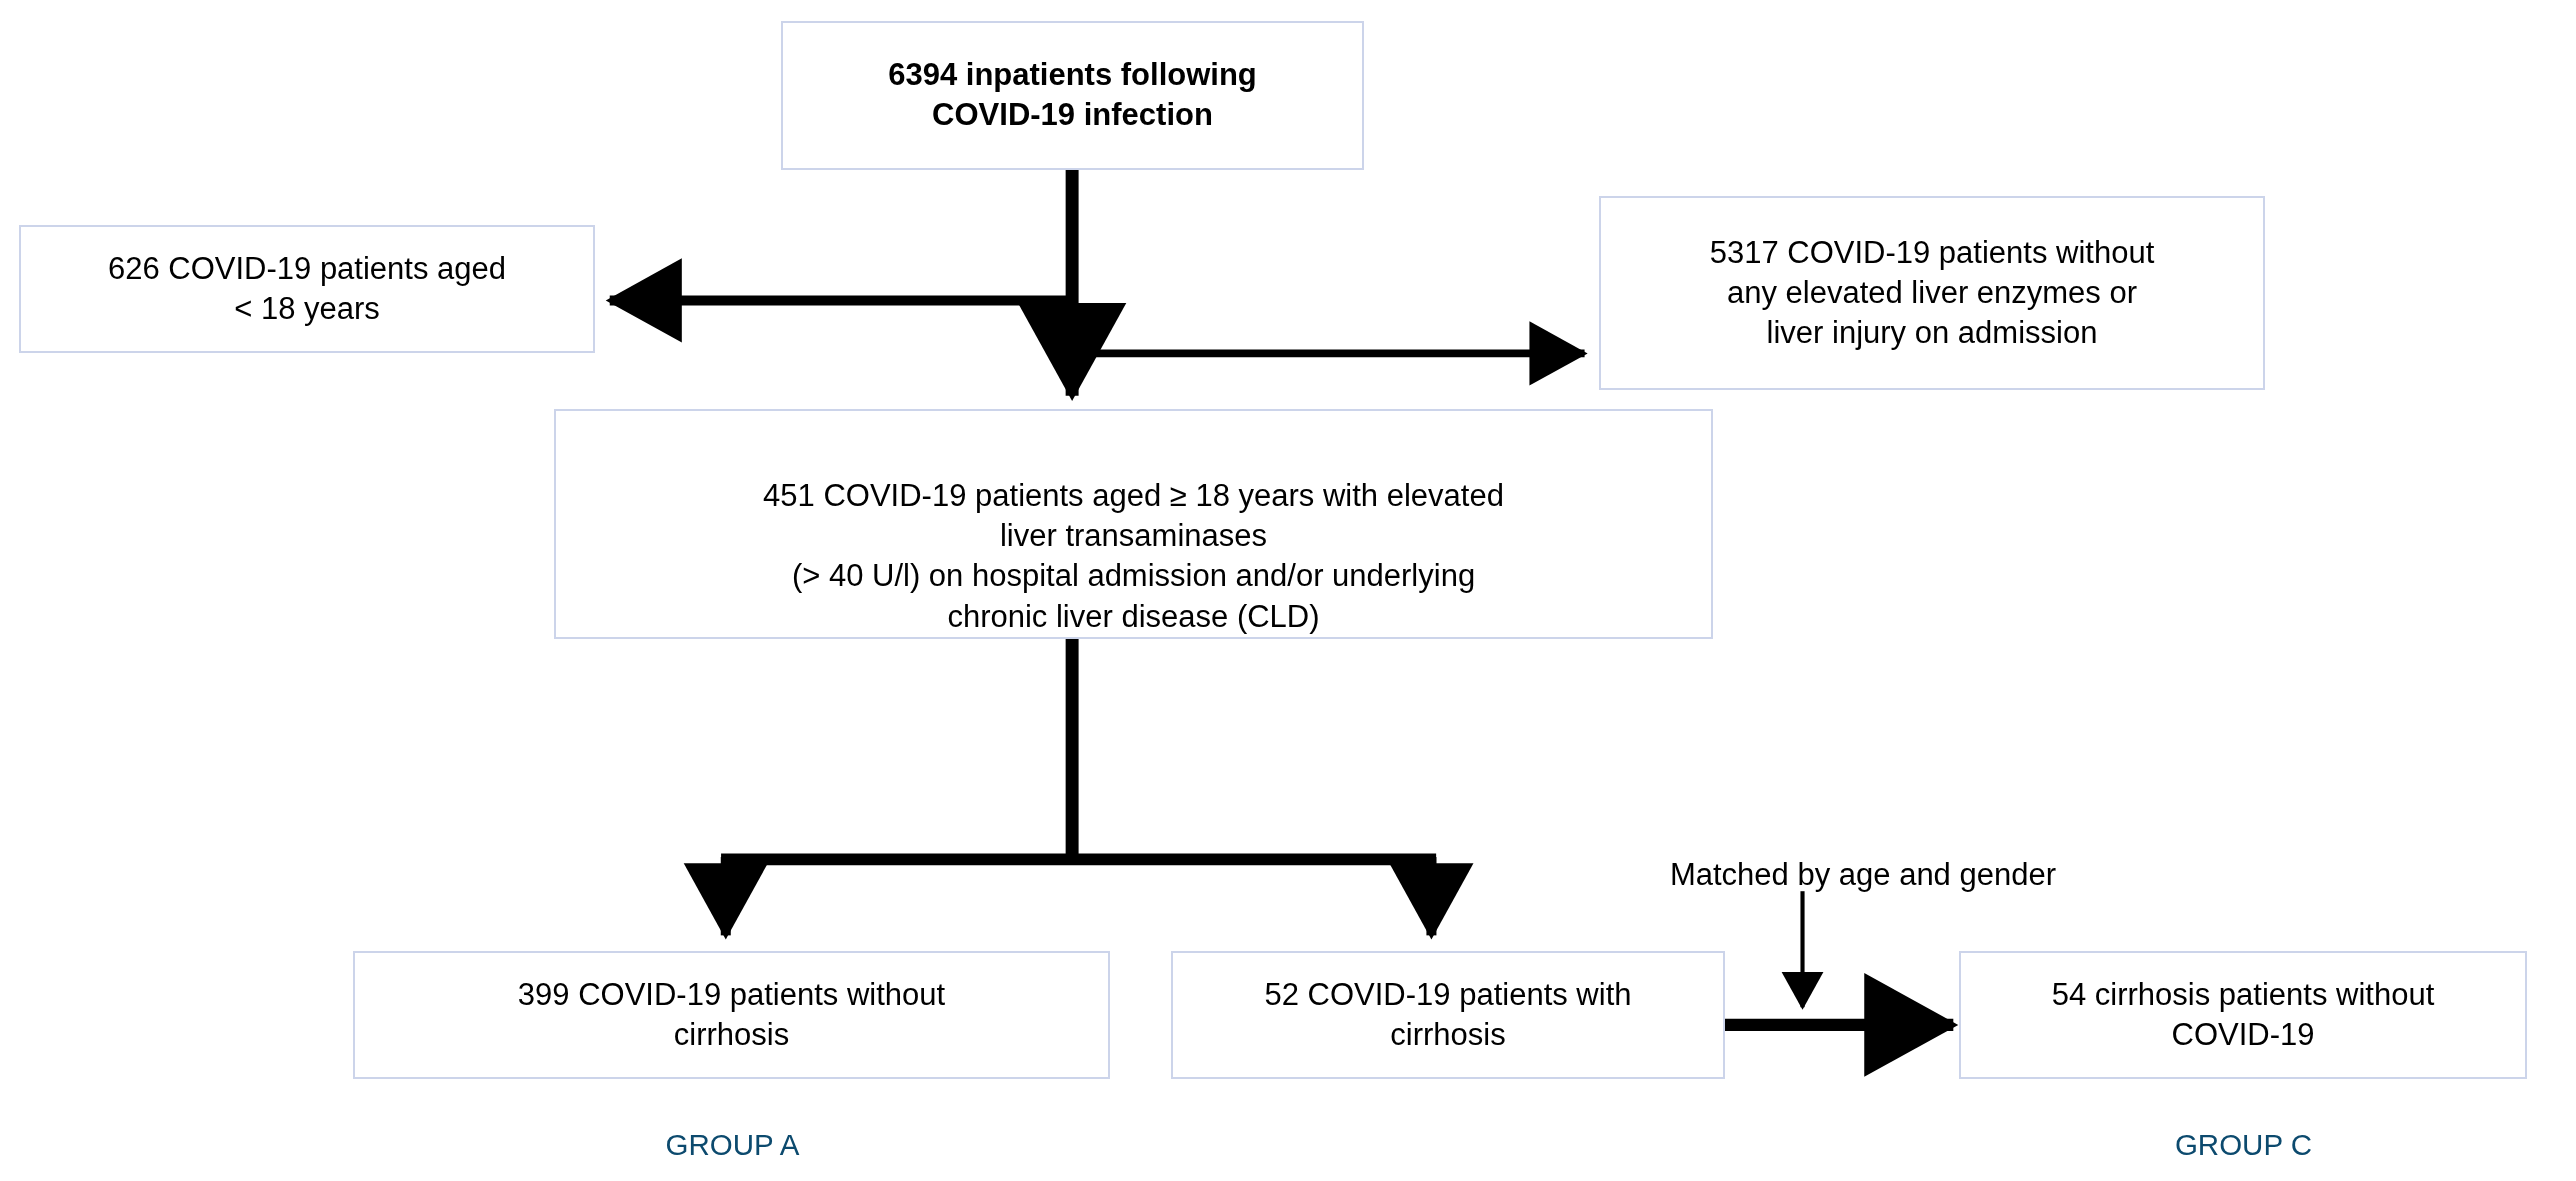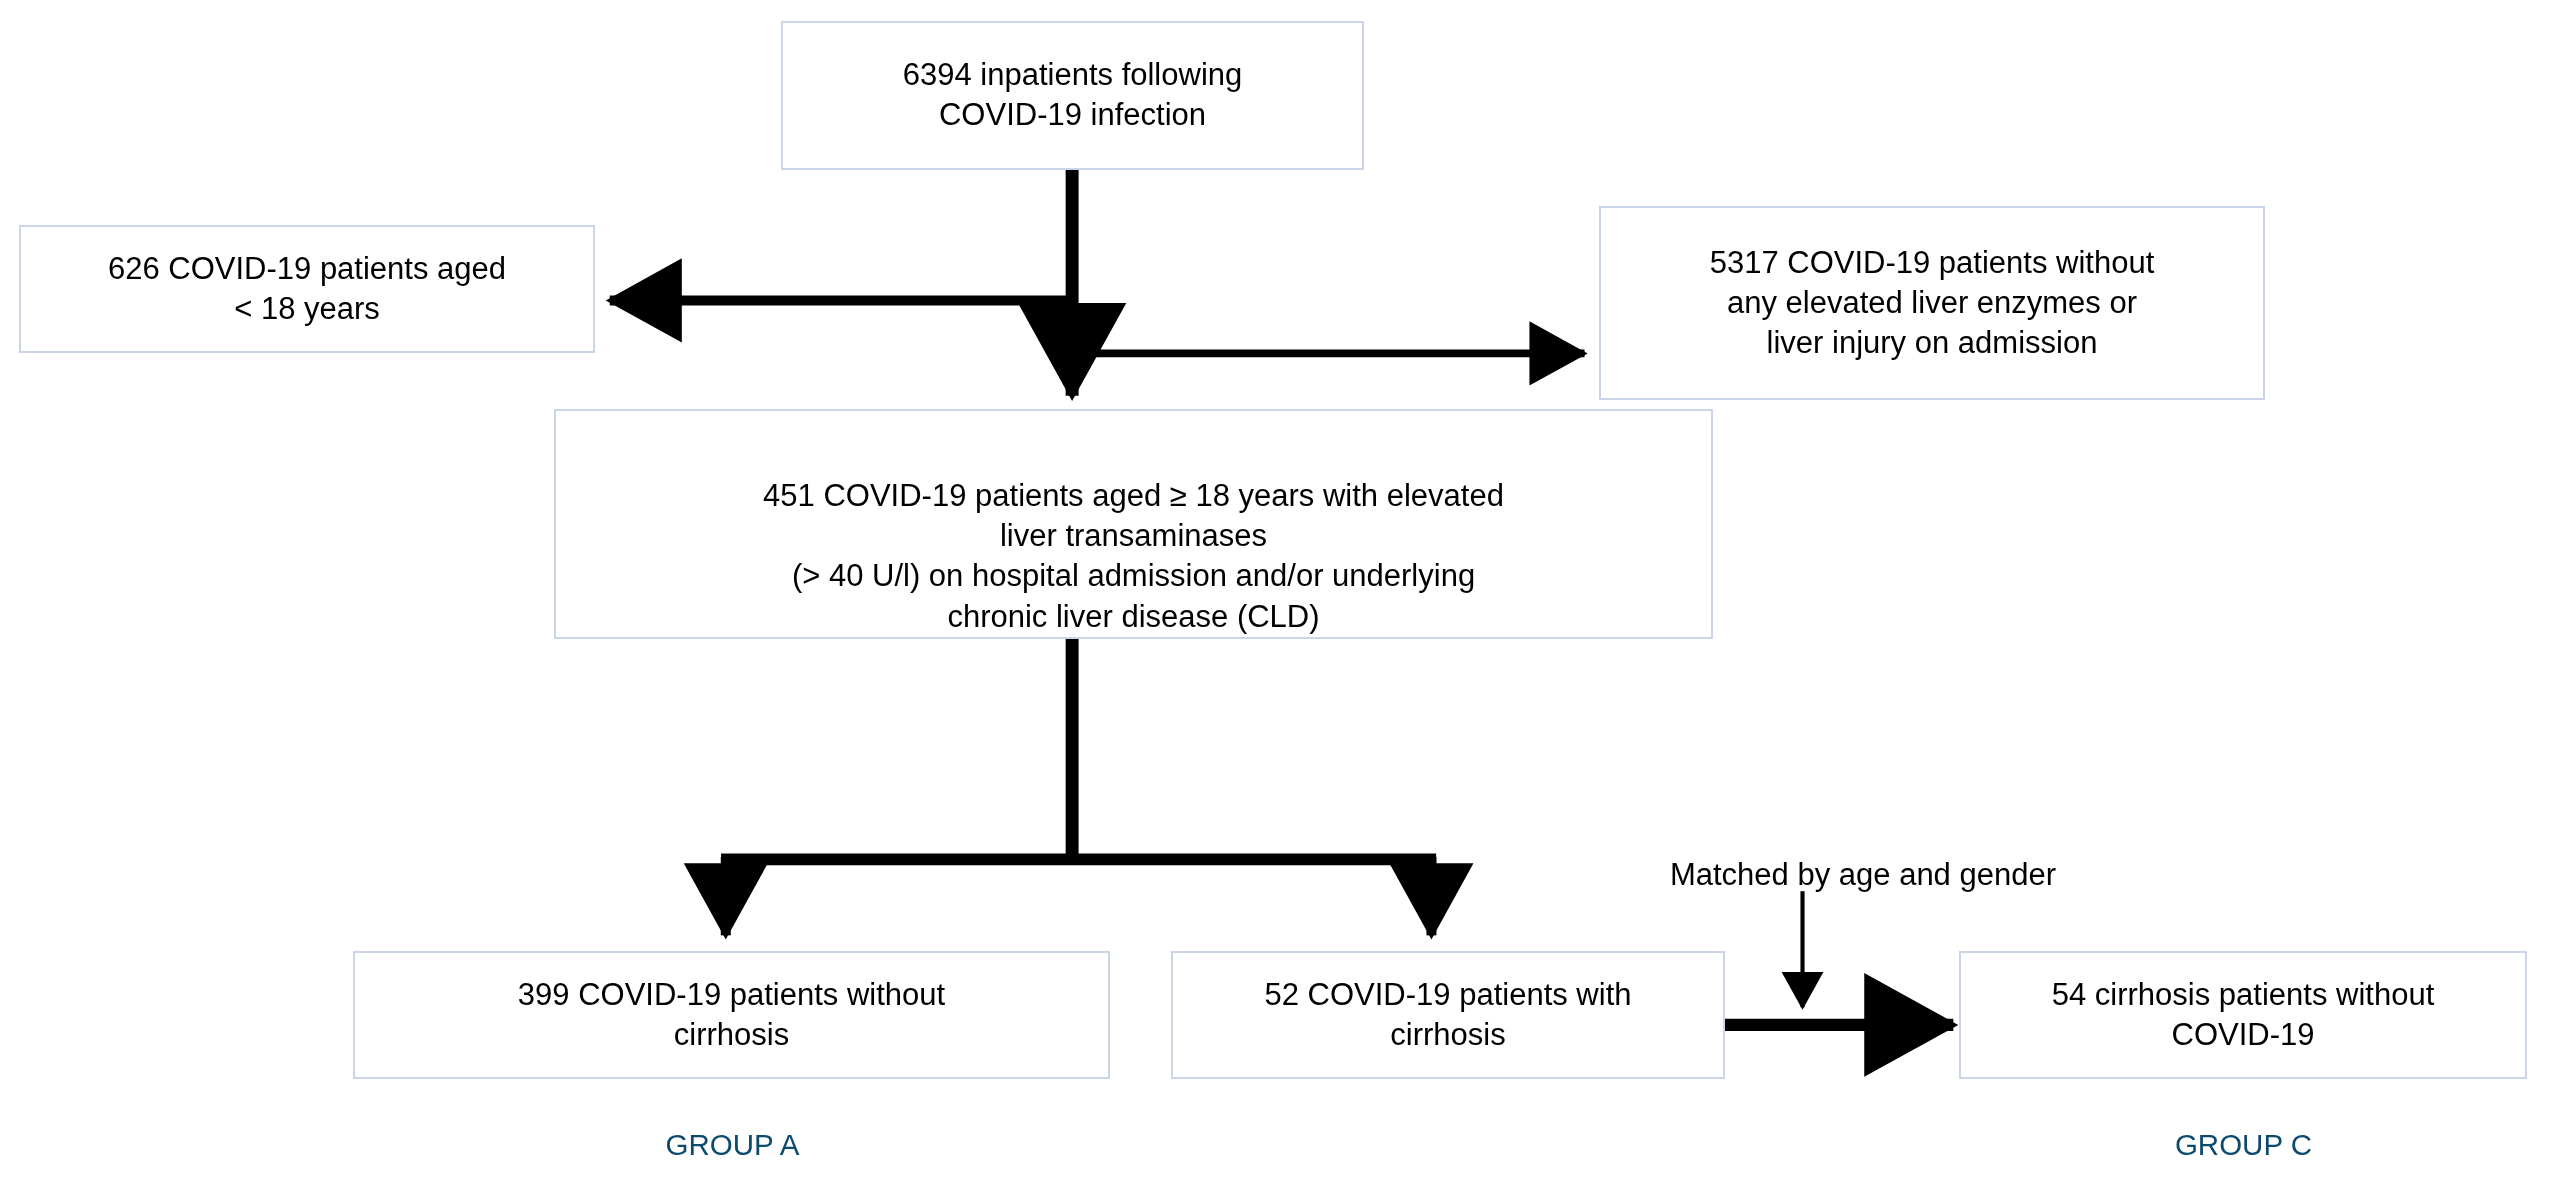--- a/index.html
+++ b/index.html
@@ -105,31 +105,31 @@
 
     <g>
       <line x1="3060" y1="1513" x2="3060" y2="1710" stroke="#000000" stroke-width="7" marker-end="url(#ah-thin)"></line>
     </g>
 
     <g>
       <line x1="2928" y1="1740" x2="3316" y2="1740" stroke="#000000" stroke-width="21" marker-end="url(#ah-thick)"></line>
     </g>
   </svg>
 
-  <div class="node" style="left:781px; top:20.6px; width:583px; height:149px;">
+  <div class="node" style="left:781px; top:20.6px; width:583px; height:149px;font-weight:bold;">
     <span class="txt">6394 inpatients following
 COVID-19 infection</span>
   </div>
 
   <div class="node" style="left:19px; top:225px; width:576px; height:128px;">
     <span class="txt">626 COVID-19 patients aged
 &lt; 18 years</span>
   </div>
 
-  <div class="node" style="left:1599px; top:206px; width:666px; height:194px;">
+  <div class="node" style="left:1599px; top:196px; width:666px; height:194px;">
     <span class="txt">5317 COVID-19 patients without
 any elevated liver enzymes or
 liver injury on admission</span>
   </div>
 
   <div class="node" style="left:554px; top:409px; width:1159px; height:230px;align-items:flex-end;">
     <span class="txt">451 COVID-19 patients aged ≥ 18 years with elevated
 liver transaminases
 (&gt; 40 U/l) on hospital admission and/or underlying
 chronic liver disease (CLD)</span>

